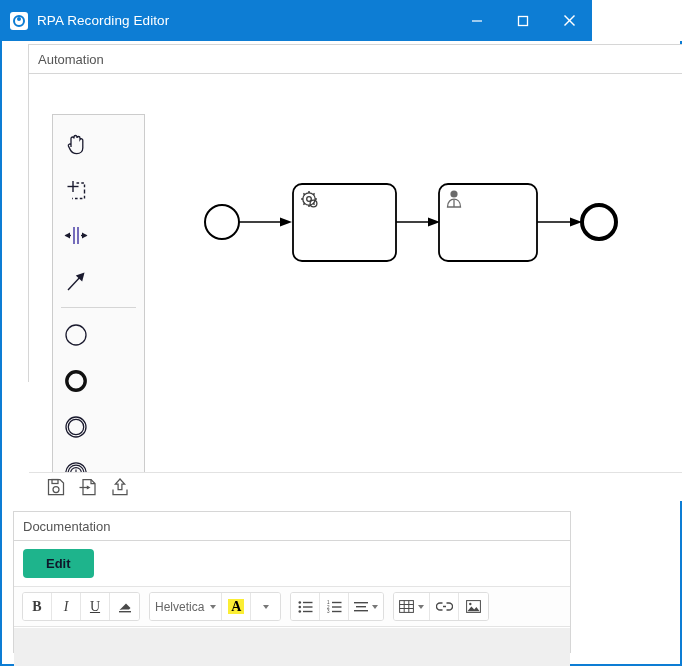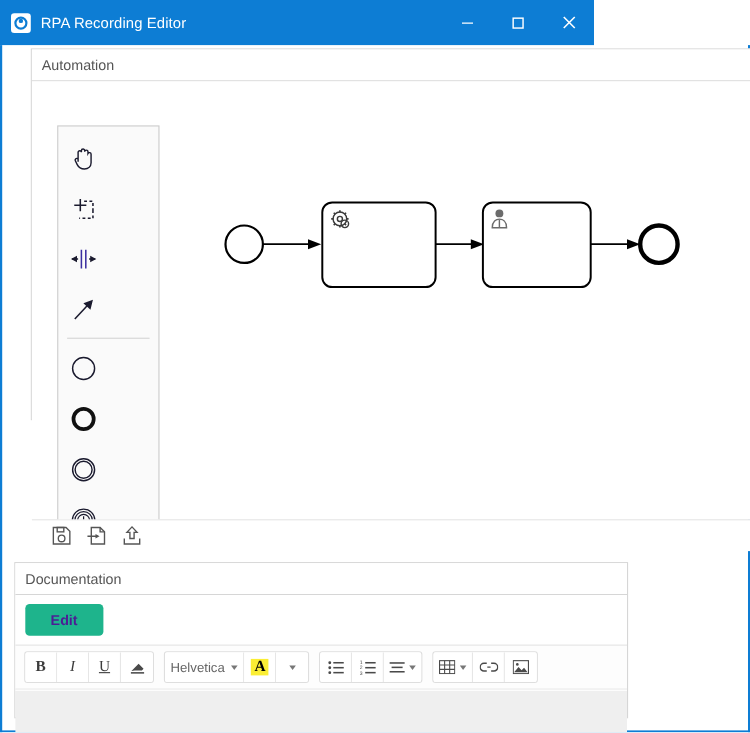--- a/index.html
+++ b/index.html
@@ -14,21 +14,21 @@
     height: 666px;
     box-sizing: border-box;
     background: #ffffff;
     overflow: hidden;
   }
 
   
   .titlebar {
     position: absolute;
     left: 0; top: 0;
-    width: 540px; height: 41px;
+    width: 592px; height: 41px;
     background: #0d7dd4;
     display: flex;
     align-items: center;
     box-sizing: border-box;
   }
   .title-icon {
     width: 18px; height: 18px;
     margin-left: 10px; margin-right: 9px;
     background: #ffffff;
     border-radius: 3px;
@@ -149,21 +149,21 @@
     width: 558px; height: 142px;
   }
   .doc-body { padding: 0; }
   .edit-row {
     padding: 8px 0 8px 9px;
     background: #ffffff;
   }
   .edit-btn {
     display: inline-block;
     background: #1eb48c;
-    color: #4c1d95;
+    color: #0f172a;
     font-size: 13px;
     font-weight: bold;
     border: none;
     border-radius: 4px;
     padding: 7px 23px;
     cursor: pointer;
     font-family: "Liberation Sans", sans-serif;
   }
   .rte-toolbar {
     border-top: 1px solid #e4e4e4;

